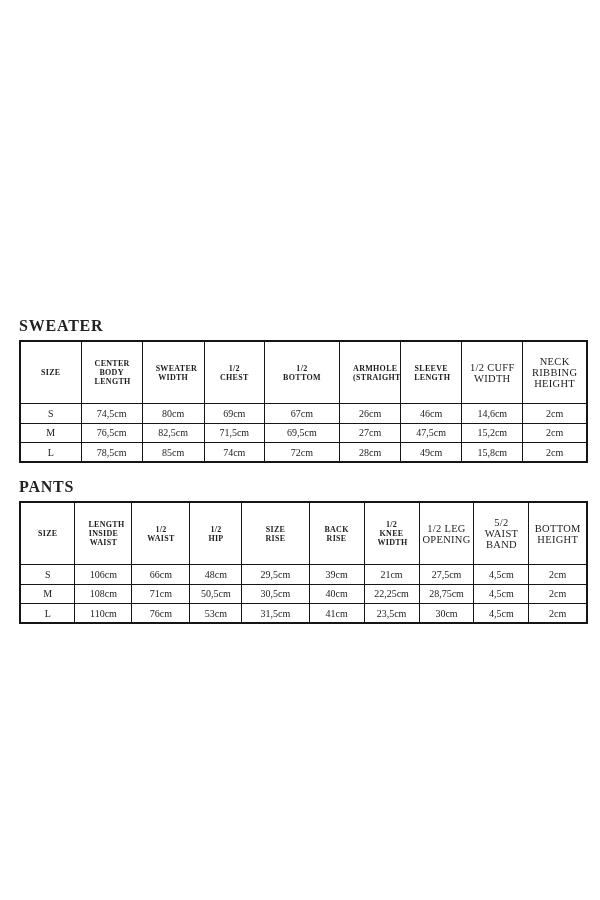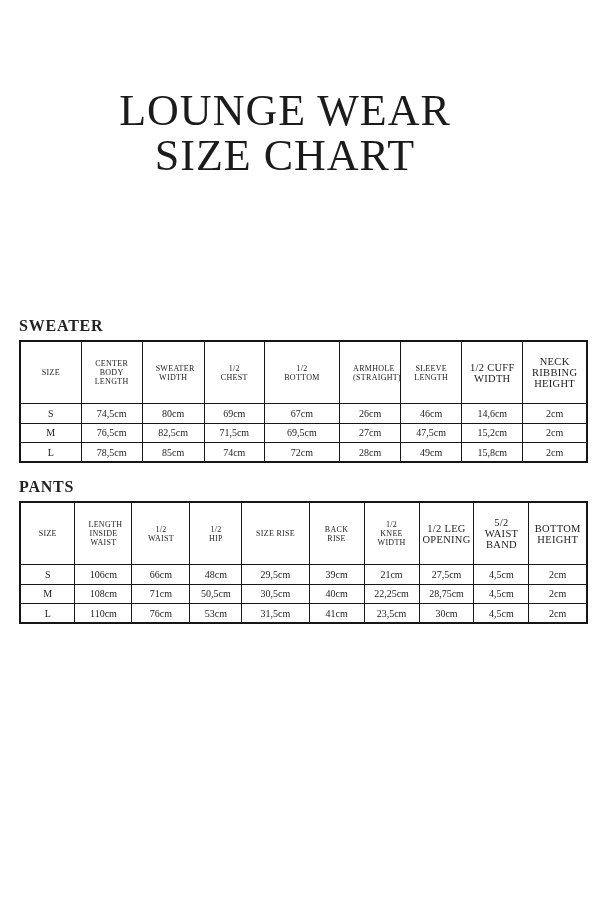--- a/index.html
+++ b/index.html
@@ -49,21 +49,21 @@
   .size-table th, .size-table td {
     border: 1.5px solid #161616;
     text-align: center;
     vertical-align: middle;
     overflow: hidden;
   }
   .size-table thead tr { height: 37px; }
   .size-table tbody tr { height: 19.5px; }
   .size-table th.hdr-sm {
     font-size: 8px;
-    font-weight: 400;
+    font-weight: 700;
     letter-spacing: 0.3px;
     padding: 2px 13px;
   }
   .size-table th.hdr-lg {
     font-size: 10.5px;
     font-weight: 400;
     letter-spacing: 0.3px;
     padding: 14px 2px;
   }
   .size-table td { font-size: 10px; }
@@ -87,24 +87,20 @@
   .t-pants th:nth-child(7){width:54px}
   .t-pants th:nth-child(8){width:54px}
   .t-pants th:nth-child(9){width:54px}
   .t-pants th:nth-child(10){width:57px}
 </style>
 </head>
 <body>
 
 <div class="page">
 
-  <h1 class="title">
-    <span class="title-line">LOUNGE WEAR</span>
-    <span class="title-line">SIZE CHART</span>
-  </h1>
 
   <section class="section section-sweater">
     <h2 class="section-label">SWEATER</h2>
     <table class="size-table t-sweater">
       <thead>
           <tr>
             <th class="hdr-sm">SIZE</th>
             <th class="hdr-sm">CENTER BODY LENGTH</th>
             <th class="hdr-sm">SWEATER WIDTH</th>
             <th class="hdr-sm">1/2 CHEST</th>

